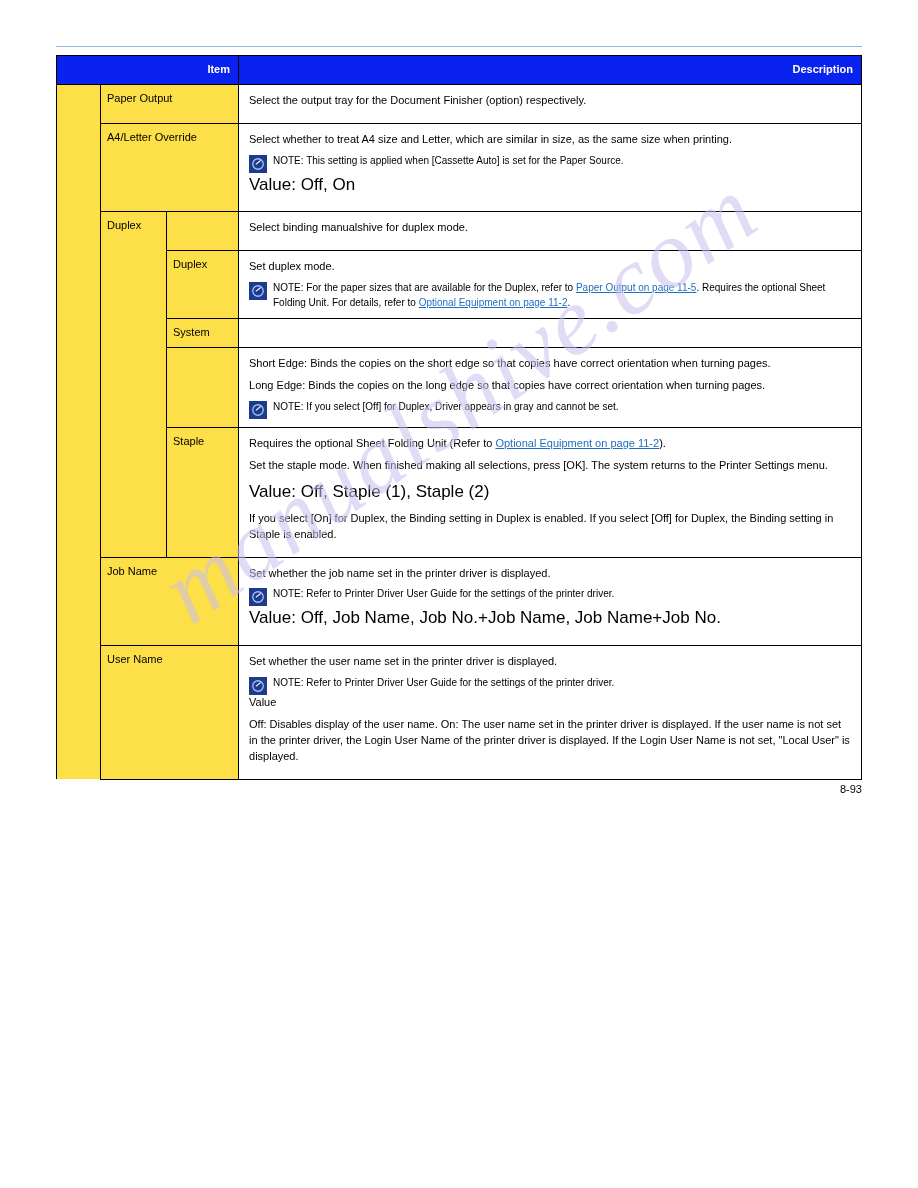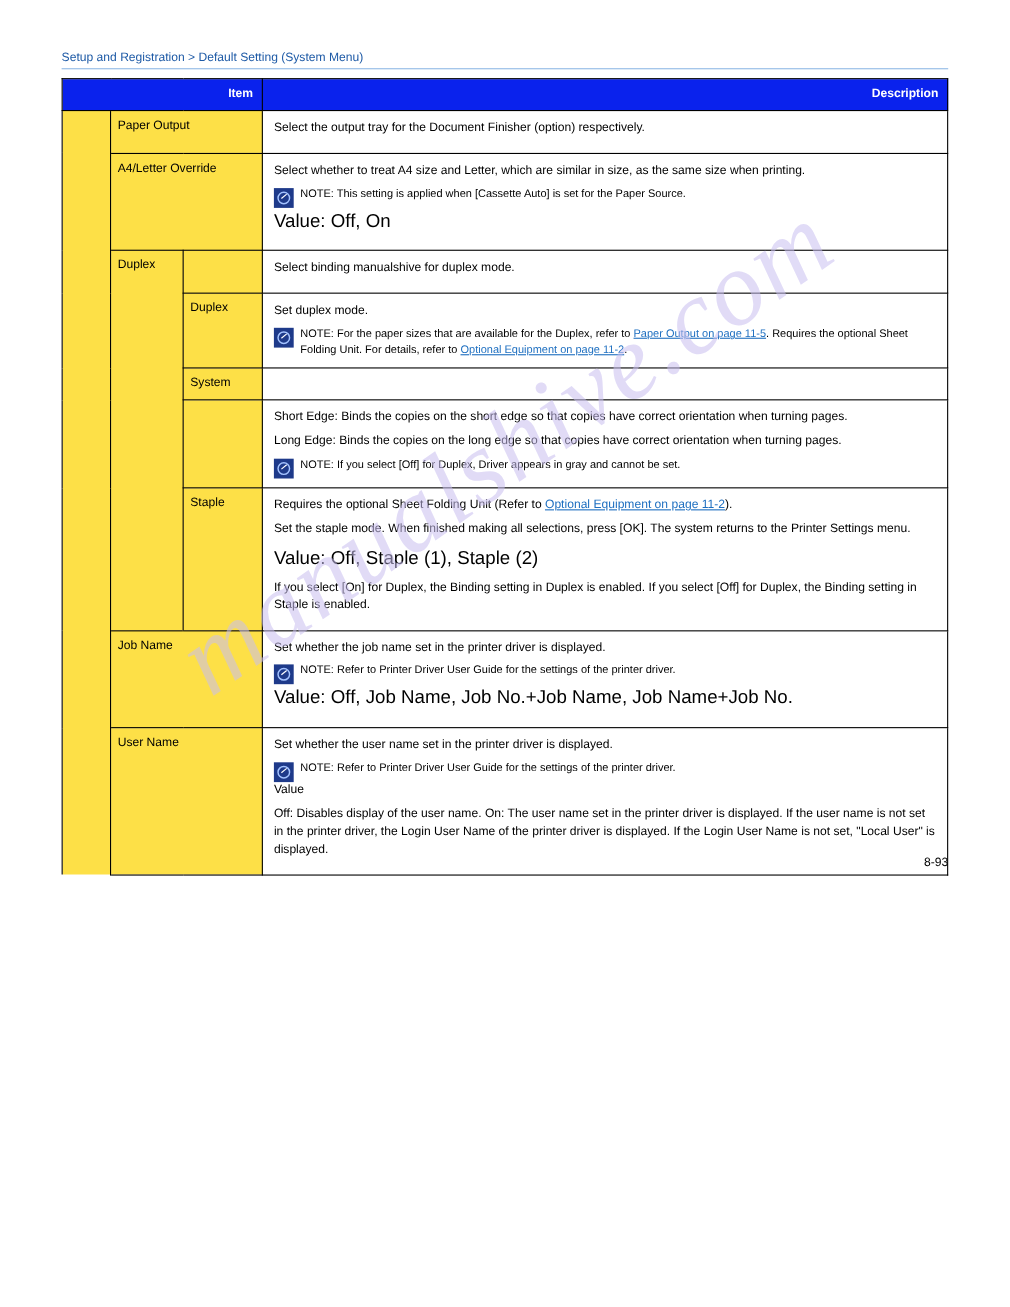--- a/index.html
+++ b/index.html
@@ -17,30 +17,29 @@
   .stub { background: #fde047; }
   .stub-text { padding: 6px 6px; font-size: 11px; }
   .desc { padding: 8px 10px; }
   .desc p { margin: 0 0 6px 0; }
   .note-row { display: flex; align-items: flex-start; gap: 6px; }
   .note-ico { width: 18px; height: 18px; background: #1e3a8a; flex: none; position: relative; margin-top: 1px; display:flex; align-items:center; justify-content:center;}
   .note-ico svg { width:14px; height:14px; }
   .note-txt { flex: 1; font-size: 10px; }
   .link { color: #1e6fc0; text-decoration: underline; }
   .values { font-size: 17px; }
-  .page-num { position: absolute; bottom: 36px; right: 56px; font-size: 11px; }
+  .page-num { position: absolute; bottom: 15px; right: 56px; font-size: 11px; }
   .watermark { position:absolute; left:50%; top:50%; transform:translate(-50%,-55%) rotate(-35deg); font-size:96px; color:#c9bff0; opacity:0.55; font-family:Georgia,'Times New Roman',serif; font-style:italic; pointer-events:none; white-space:nowrap; letter-spacing:2px;}
   .no-bottom { border-bottom: none !important; }
   .center-stub { text-align:left; }
 </style>
 </head>
 <body>
 <div class="page">
   <div class="watermark">manualshive.com</div>
-  <div class="breadcrumb">Setup and Registration &gt; Default Setting (System Menu)</div>
   <div class="hr-top"></div>
 
   <table class="main">
     <colgroup>
       <col class="c1">
         <col class="c2">
         <col class="c3">
         <col class="c4">
     </colgroup>
     <thead>

